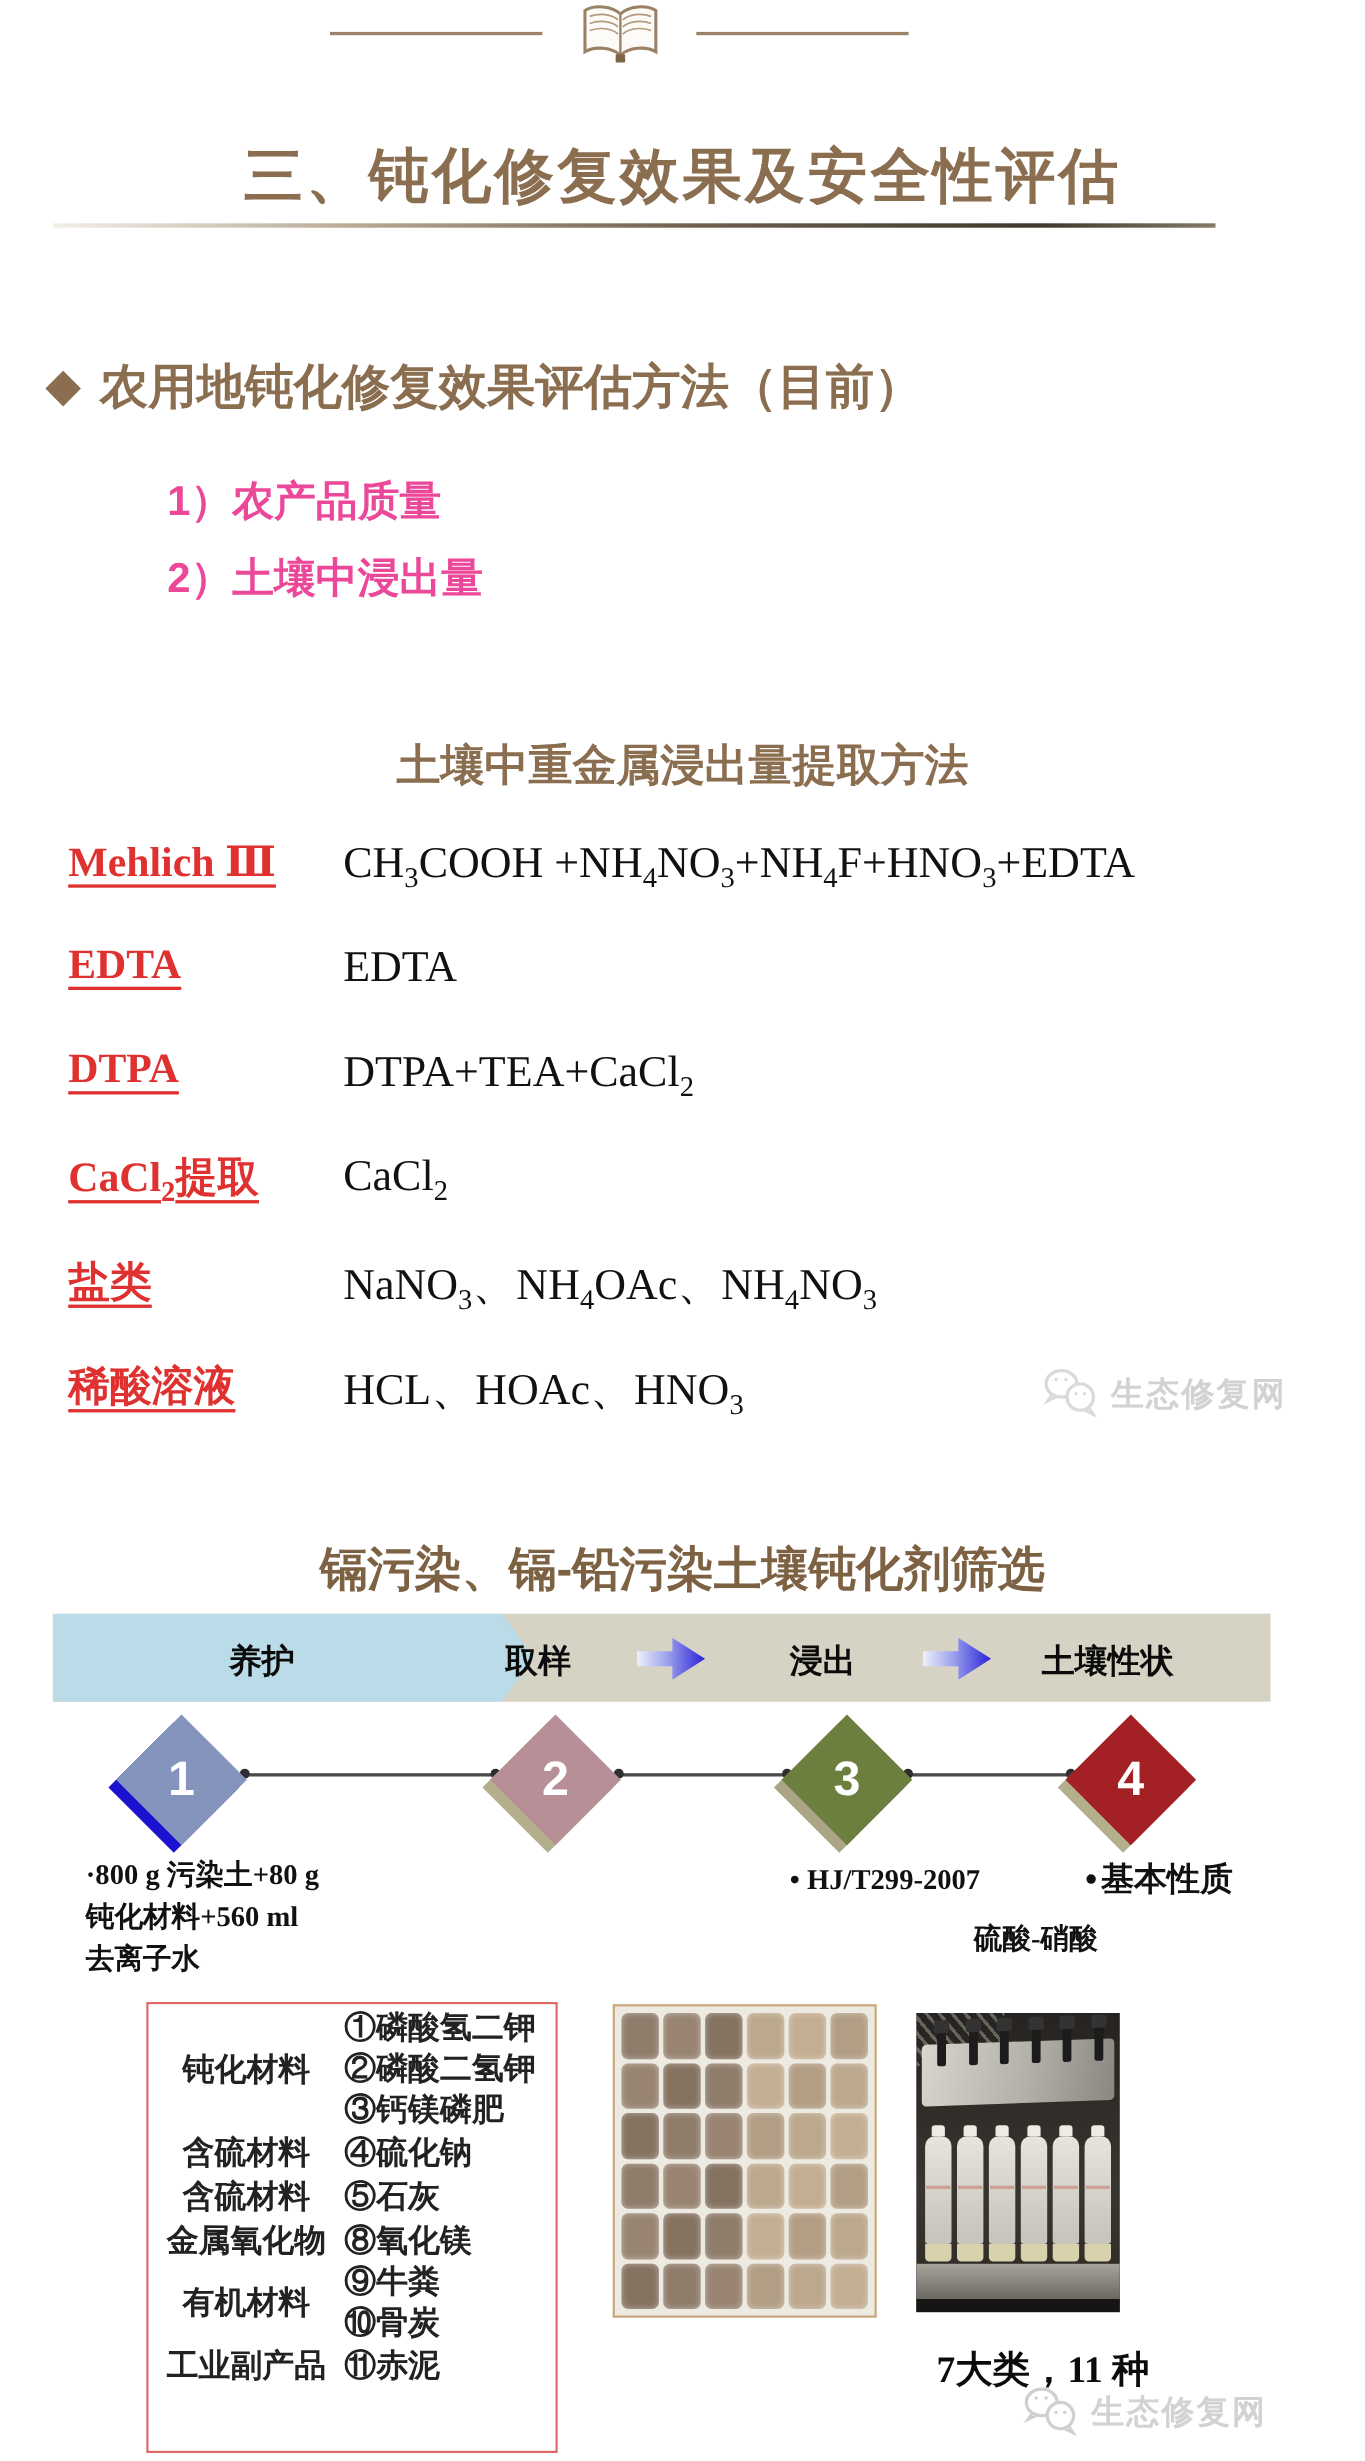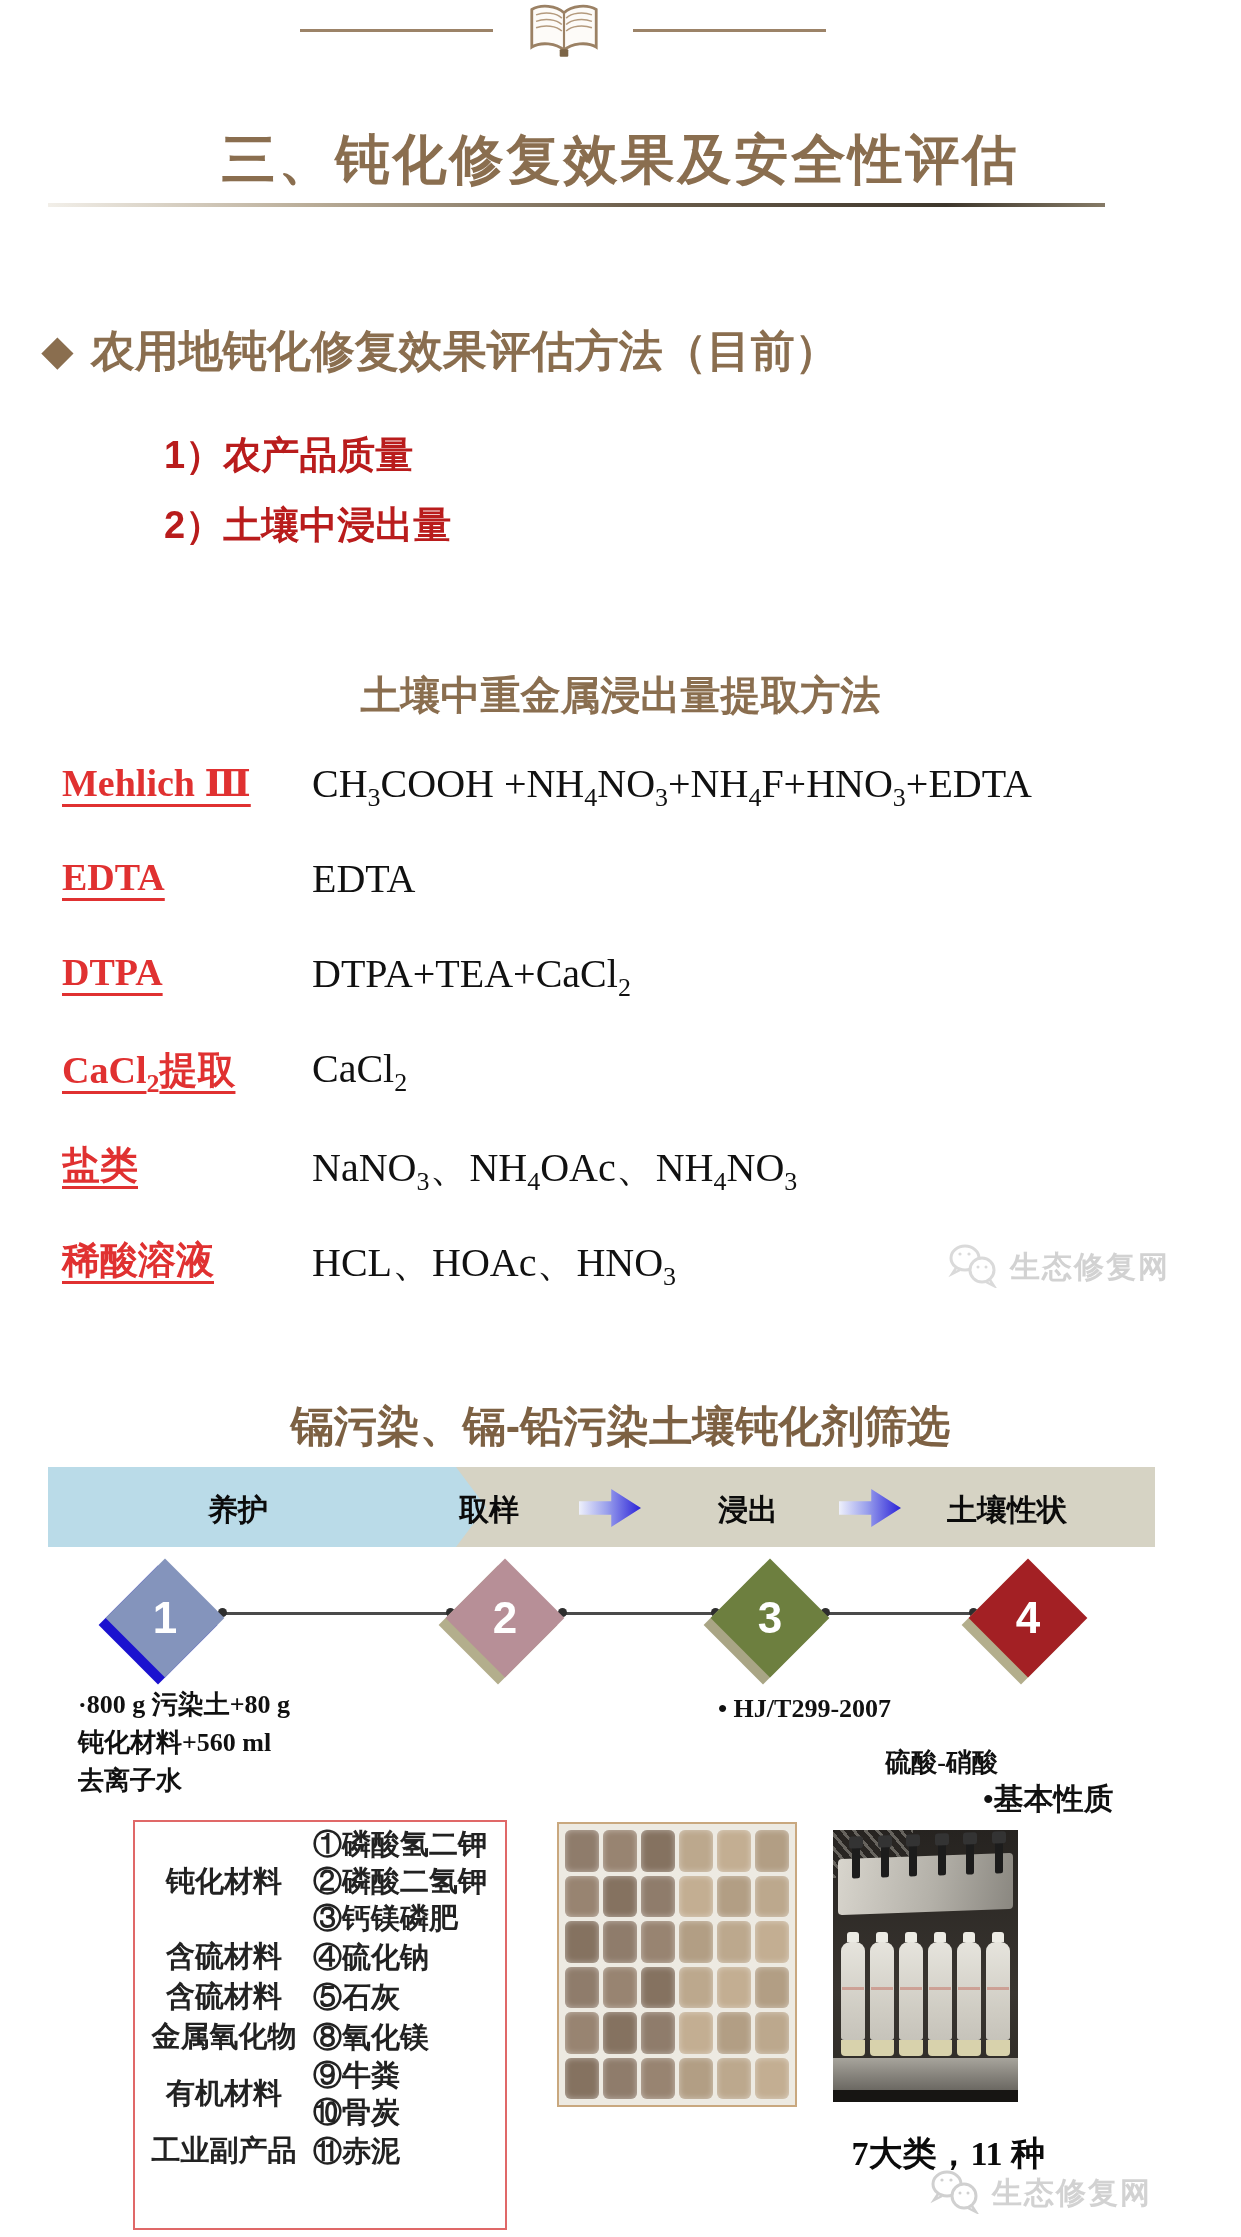--- a/index.html
+++ b/index.html
@@ -12,21 +12,21 @@
   .hdr-line.right{left:633px;width:193px;}
   .book-wrap{position:absolute;left:518px;top:2px;width:92px;height:58px;}
   .main-title{position:absolute;left:0;right:0;top:124px;text-align:center;
       font-size:54px;font-weight:700;color:#8a6e4f;letter-spacing:3px;}
   .divider{position:absolute;left:48px;top:203px;width:1057px;height:4px;
       background:linear-gradient(90deg,#f2efe9 0%,#b9ac97 25%,#6e604d 55%,#3e372c 85%,#857a66 100%);}
 
   
   .sec-heading{position:absolute;left:42px;top:322px;font-size:44px;font-weight:700;color:#8a6e4f;}
   .sec-heading .bullet{font-size:40px;margin-right:18px;vertical-align:2px;}
-  .list-item{position:absolute;left:164px;font-size:38px;font-weight:700;color:#b91c1c;}
+  .list-item{position:absolute;left:152px;font-size:38px;font-weight:700;color:#ec4899;}
   .li-1{top:430px;} .li-2{top:500px;}
 
   
   .sub-title{position:absolute;left:0;right:0;top:668px;text-align:center;
       font-size:40px;font-weight:700;color:#8a6e4f;}
   .x-row{position:absolute;left:0;width:100%;}
   .x-method{position:absolute;left:62px;font-family:"Liberation Serif","DejaVu Serif",serif;
       font-size:38px;font-weight:700;color:#e03131;text-decoration:underline;
       text-decoration-thickness:3px;text-underline-offset:8px;}
   .x-formula{position:absolute;left:312px;font-family:"Liberation Serif","DejaVu Serif",serif;
@@ -67,21 +67,21 @@
       align-items:center;justify-content:center;color:#fff;font-size:44px;font-weight:700;}
   .d1{left:165px;top:1618px;} .d2{left:505px;top:1618px;} .d3{left:770px;top:1618px;} .d4{left:1028px;top:1618px;}
 
   
   .note{position:absolute;font-family:"Liberation Serif","DejaVu Serif",serif;
       font-size:26px;font-weight:600;color:#111;line-height:38px;}
   .note-1{left:78px;top:1686px;width:310px;}
   .note-2{left:428px;top:1686px;width:390px;}
   .note-3{left:718px;top:1690px;width:280px;}
   .note-3 .tline:nth-child(2){text-align:right;margin-top:16px;}
-  .note-4{left:983px;top:1780px;width:220px;font-family:Liberation Serif, serif;
+  .note-4{left:983px;top:1692px;width:220px;font-family:Liberation Mono, monospace;
       font-size:30px;font-weight:700;}
 
   
   .mat-box{position:absolute;left:133px;top:1820px;width:374px;height:410px;box-sizing:border-box;
       border:2px solid #e06868;padding:4px 0 0 0;display:flex;flex-direction:column;}
   .mat-group{display:flex;align-items:center;}
   .mat-cat{width:178px;text-align:center;font-size:29px;font-weight:700;color:#222;}
   .mat-items{flex:1;}
   .mat-items .tline{height:37px;line-height:37px;font-size:29px;font-weight:700;color:#222;}
 

